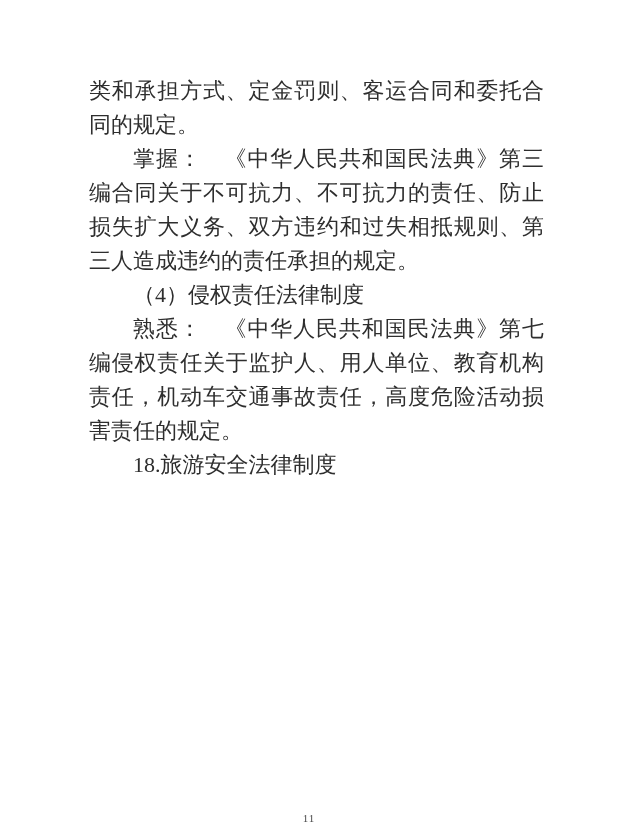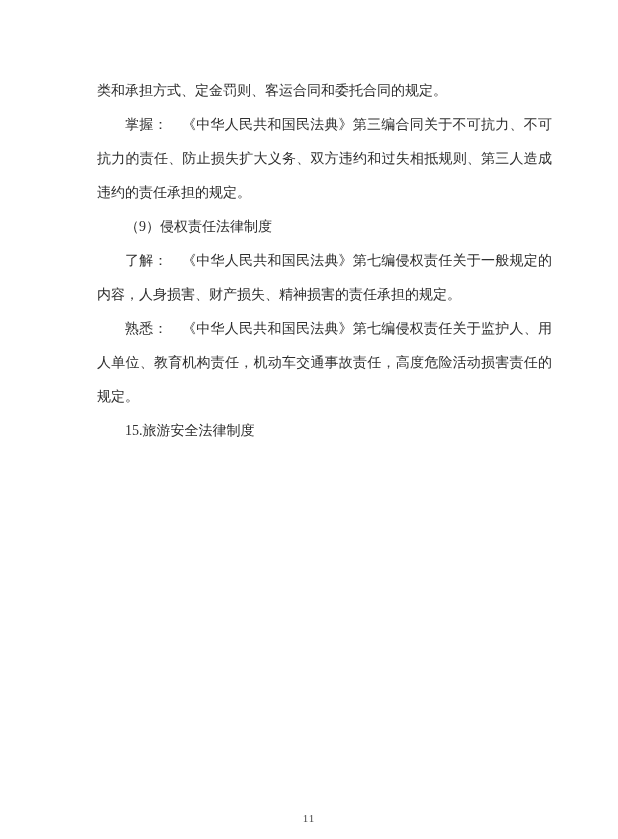--- a/index.html
+++ b/index.html
@@ -15,23 +15,23 @@
     width: 618px;
     height: 839px;
     background: #ffffff;
     font-family: "Liberation Serif", "DejaVu Serif", serif;
     color: #2e2e2e;
     box-sizing: border-box;
   }
   .content {
     position: absolute;
     top: 74px;
-    left: 97px;
+    left: 89px;
     width: 455px;
-    font-size: 14px;
+    font-size: 22px;
     line-height: 34px;
     text-align: justify;
     letter-spacing: 0;
   }
   .content p {
     margin: 0;
     padding: 0;
   }
   .content p.indent {
     text-indent: 2em;
@@ -49,19 +49,18 @@
     font-family: Liberation Serif, serif;
   }
 </style>
 </head>
 <body>
 
 <div class="page" style="background: rgb(255, 255, 255); color: rgb(46, 46, 46);">
   <div class="content" id="content">
       <p>类和承担方式、定金罚则、客运合同和委托合同的规定。</p>
       <p class="indent">掌握：　《中华人民共和国民法典》第三编合同关于不可抗力、不可抗力的责任、防止损失扩大义务、双方违约和过失相抵规则、第三人造成违约的责任承担的规定。</p>
-      <p class="indent">（9）侵权责任法律制度</p>
-      <p class="indent">了解：　《中华人民共和国民法典》第七编侵权责任关于一般规定的内容，人身损害、财产损失、精神损害的责任承担的规定。</p>
+      <p class="indent">（4）侵权责任法律制度</p>
       <p class="indent">熟悉：　《中华人民共和国民法典》第七编侵权责任关于监护人、用人单位、教育机构责任，机动车交通事故责任，高度危险活动损害责任的规定。</p>
-      <p class="indent">15.旅游安全法律制度</p>
+      <p class="indent">18.旅游安全法律制度</p>
     </div>
   <div class="page-number" style="color: rgb(74, 74, 74);">11</div>
 </div>
 
 </body></html>

